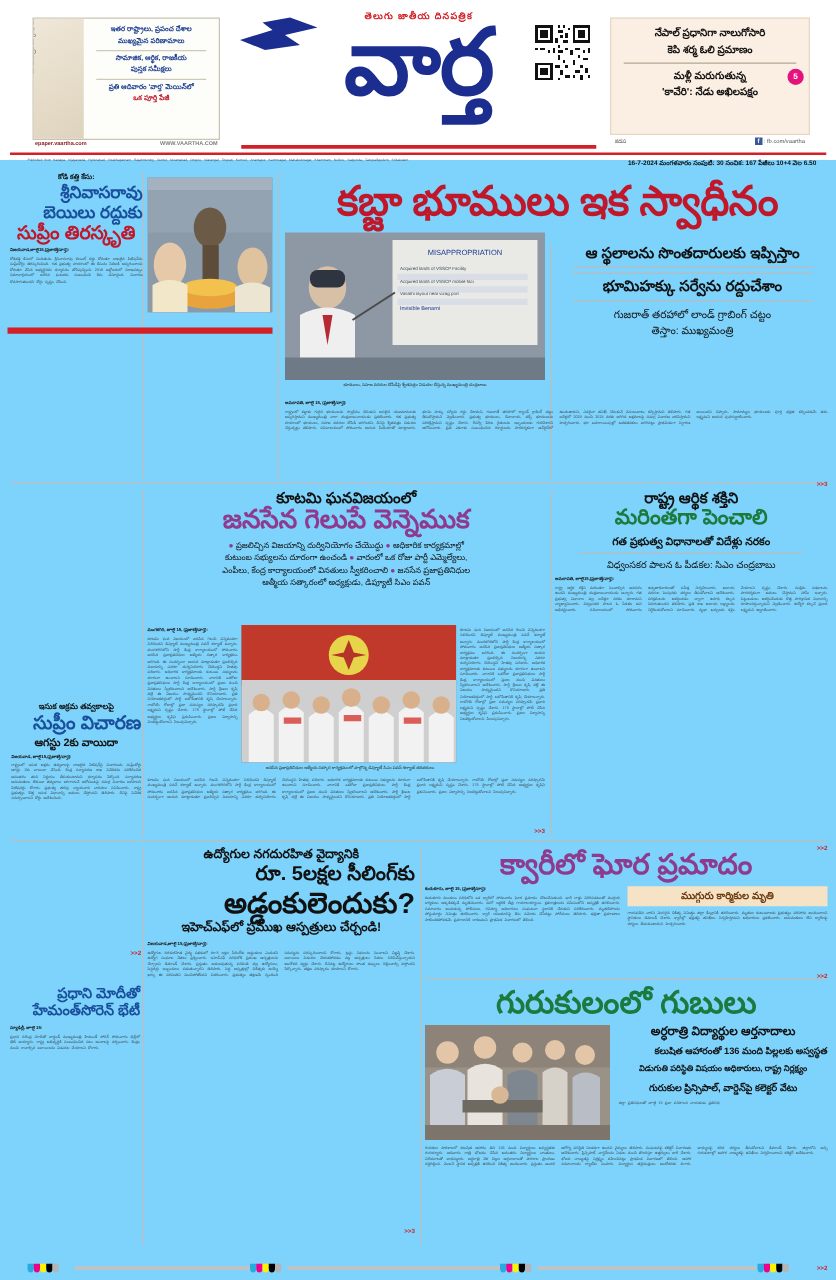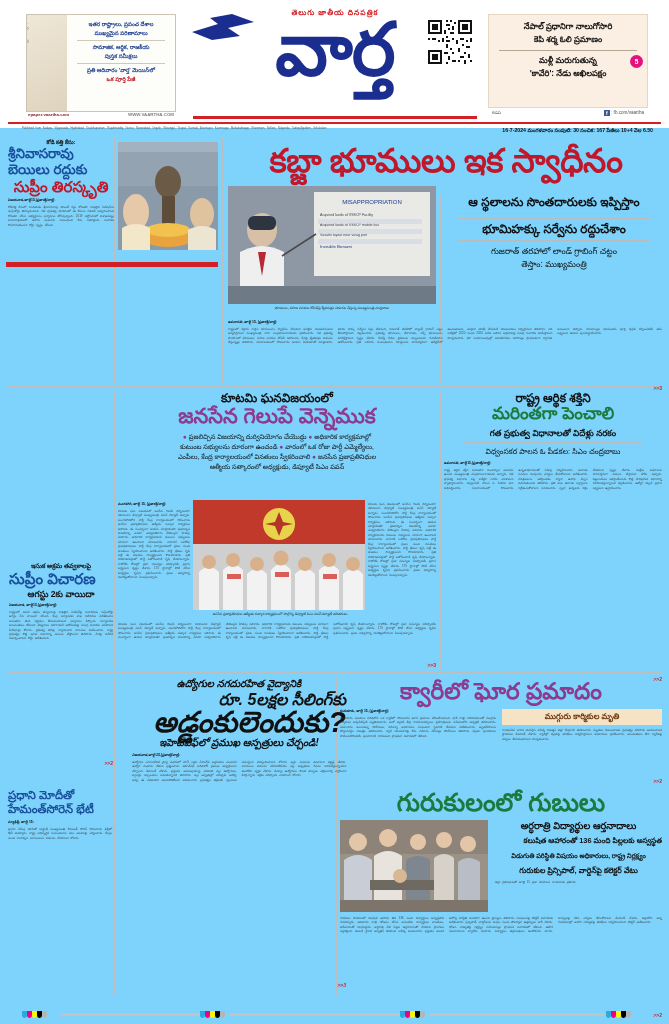--- a/index.html
+++ b/index.html
@@ -108,21 +108,21 @@
   .photo {
     background:#9aa2ae; position:absolute; overflow:hidden;
   }
   .photo .ph-inner { width:100%; height:100%; }
   .cap { position:absolute; font-size:3.4px; color:#333; text-align:center; line-height:5px; }
 
   
   .col-left { position:absolute; left:8px; top:138px; width:106px; }
   .kicker { font-size:5.6px; color:#111; text-align:center; font-weight:bold; line-height:8px; }
   .sub-head-b { font-size:9.5px; color:#111; font-weight:bold; text-align:center; line-height:12px; }
-  .big-blue { font-size:13.5px; font-weight:bold; color:#1a4f9c; text-align:left; line-height:16px; }
+  .big-blue { font-size:13.5px; font-weight:bold; color:#1a4f9c; text-align:right; line-height:16px; }
   .big-red { font-size:14px; font-weight:bold; color:#c0182a; text-align:center; line-height:17px; }
   .big-green { font-size:17px; font-weight:bold; color:#1d7a3e; text-align:center; line-height:20px; }
   .big-purple { font-size:21px; font-weight:bold; color:#8e3a8e; text-align:center; line-height:24px; }
   .big-black { font-size:20px; font-weight:bold; color:#111; text-align:right; line-height:23px; }
 
   .redbar {
     background:#d31f26; color:#fff; font-size:9.5px; font-weight:bold;
     text-align:center; padding:2.5px 0; line-height:12px;
   }
   .tanbar {
@@ -431,24 +431,24 @@
     <div class="sub-head-b" style="font-size:12px;">రాష్ట్ర ఆర్థిక శక్తిని</div>
     <div class="big-green">మరింతగా పెంచాలి</div>
     <div class="sub-head-b" style="font-size:8.6px; margin-top:3px;">గత ప్రభుత్వ విధానాలతో విదేళ్లు నరకం</div>
     <div style="height:1px; background:#bbb; margin:3px 20px;"></div>
     <div class="sub-head-b" style="font-size:7.6px; font-weight:normal;">విధ్వంసకర పాలన ఓ పీడకల: సిఎం చంద్రబాబు</div>
     <div class="byline" style="margin-top:3px;">అమరావతి, జూలై15,(ప్రజాశక్తి/వార్త):</div>
     <div class="blurtext cols3" style="margin-top:2px; height:208px;">రాష్ట్ర ఆర్థిక శక్తిని మరింతగా పెంచాల్సిన అవసరం ఉందని ముఖ్యమంత్రి చంద్రబాబునాయుడు అన్నారు. గత ప్రభుత్వ విధానాల వల్ల ఐదేళ్లూ నరకం చూశామని వ్యాఖ్యానించారు. విధ్వంసకర పాలన ఓ పీడకల అని అభివర్ణించారు. సచివాలయంలో సోమవారం ఉన్నతాధికారులతో సమీక్ష నిర్వహించారు. ఆదాయ వనరుల పెంపునకు చర్యలు తీసుకోవాలని ఆదేశించారు. పరిశ్రమలను ఆకర్షించడం ద్వారా ఉపాధి కల్పన పెరుగుతుందని తెలిపారు. ప్రతి శాఖ ఆదాయ లక్ష్యాలను నిర్దేశించుకోవాలని సూచించారు. వృథా ఖర్చులకు కళ్లెం వేయాలని స్పష్టం చేశారు. సంక్షేమ పథకాలను పారదర్శకంగా అమలు చేస్తామని హామీ ఇచ్చారు. పెట్టుబడులు ఆకర్షించేందుకు కొత్త పారిశ్రామిక విధానాన్ని రూపొందిస్తున్నామని వెల్లడించారు. ఉద్యోగ కల్పనే ప్రధాన లక్ష్యమని ఉద్ఘాటించారు.</div>
     <div class="more" style="text-align:right;">&gt;&gt;2</div>
   </div>
 
-  <div style="position:absolute; left:132px; top:678px; width:214px;font-style:italic;">
+  <div style="position:absolute; left:118px; top:678px; width:214px;">
     <div class="sub-head-b" style="font-size:10px;">ఉద్యోగుల నగదురహిత వైద్యానికి</div>
     <div class="big-black" style="font-size:16px; line-height:19px;">రూ. 5లక్షల సీలింగ్‌కు</div>
-    <div class="big-black" style="font-size:29px; line-height:26px;">అడ్డంకులెందుకు?</div>
+    <div class="big-black" style="font-size:23px; line-height:26px;">అడ్డంకులెందుకు?</div>
     <div class="sub-head-b" style="font-size:10px; margin-top:2px;">ఇహెచ్‌ఎఫ్‌లో ప్రముఖ ఆస్పత్రులు చేర్చండి!</div>
     <div class="byline" style="margin-top:4px;">విజయవాడ,జూలై 15,(ప్రజాశక్తి/వార్త):</div>
     <div class="blurtext cols2" style="margin-top:2px; height:222px;">ఉద్యోగుల నగదురహిత వైద్య పథకంలో రూ.5 లక్షల సీలింగ్‌కు అడ్డంకులు ఎందుకని ఉద్యోగ సంఘాల నేతలు ప్రశ్నించారు. ఇహెచ్‌ఎఫ్ పరిధిలోకి ప్రముఖ ఆస్పత్రులను చేర్చాలని డిమాండ్ చేశారు. ప్రస్తుతం అమలవుతున్న పరిమితి వల్ల ఉద్యోగులు, పెన్షనర్లు ఇబ్బందులు పడుతున్నారని తెలిపారు. పెద్ద ఆస్పత్రుల్లో చికిత్సకు అయ్యే ఖర్చు ఈ పరిమితిని మించిపోతోందని వివరించారు. ప్రభుత్వం తక్షణమే స్పందించి సమస్యను పరిష్కరించాలని కోరారు. ట్రస్టు నిధులను పెంచాలని విజ్ఞప్తి చేశారు. బకాయిలు విడుదల చేయకపోవడం వల్ల ఆస్పత్రులు సేవలు నిలిపివేస్తున్నాయని ఆందోళన వ్యక్తం చేశారు. దీనివల్ల ఉద్యోగులు సొంత డబ్బులు చెల్లించాల్సి వస్తోందని పేర్కొన్నారు. తక్షణ పరిష్కారం చూపాలని కోరారు.</div>
     <div class="more" style="text-align:right;">&gt;&gt;3</div>
   </div>
 
   <div style="position:absolute; left:340px; top:678px; width:322px;">
     <div class="big-purple" style="font-size:23px; line-height:27px;">క్వారీలో ఘోర ప్రమాదం</div>
     <div style="display:flex; gap:6px; margin-top:4px;">
       <div style="width:156px;">

